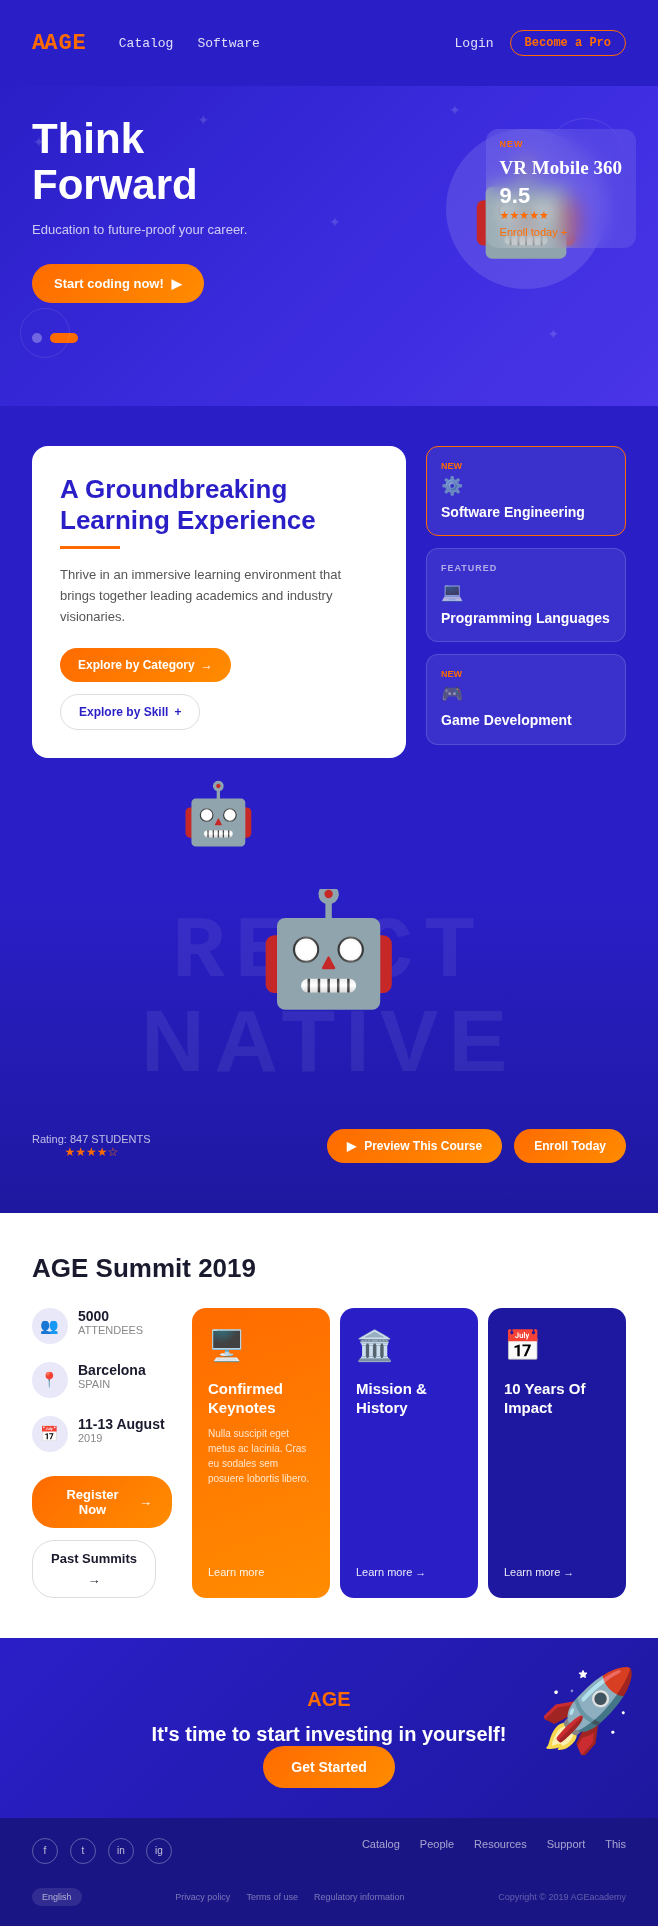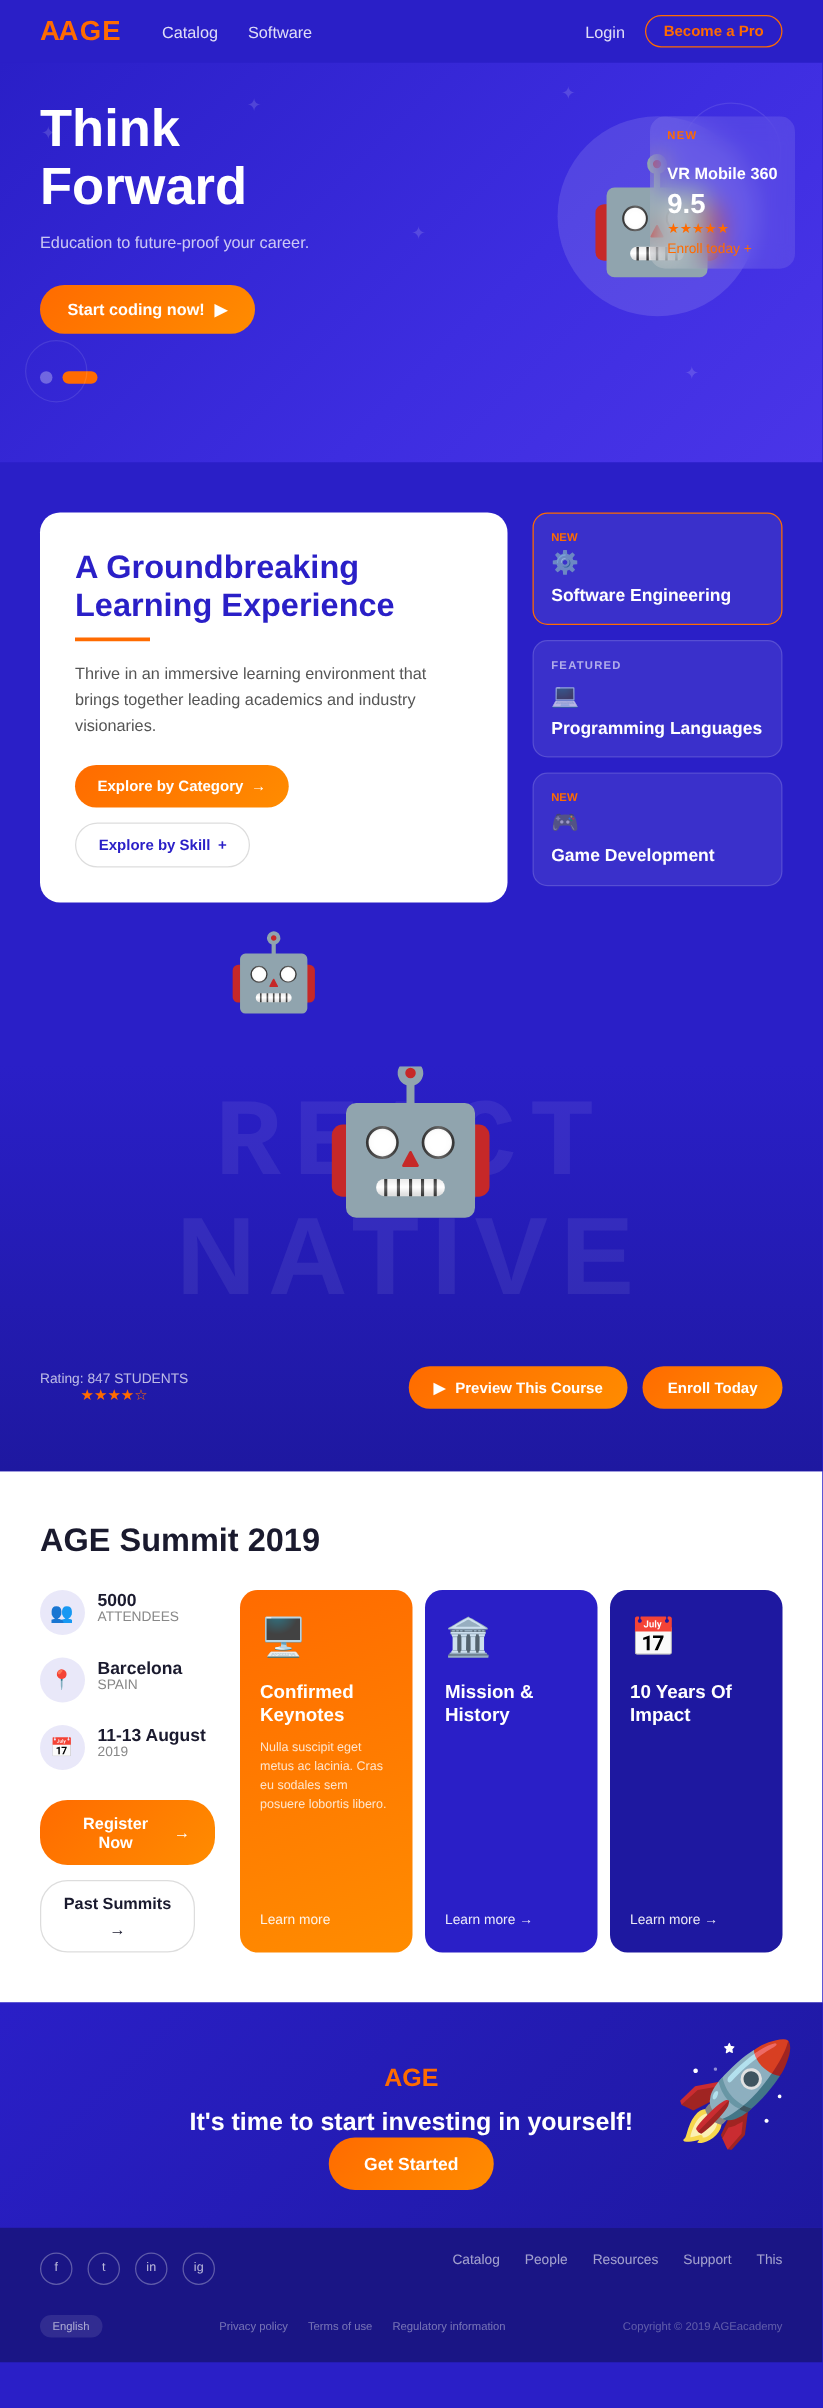--- a/index.html
+++ b/index.html
@@ -8,24 +8,25 @@
       background: #2a1fc7;
       color: #fff;
       width: 658px;
       overflow-x: hidden;
     }
 
     
     nav {
       display: flex;
       align-items: center;
-      padding: 12px 32px;
+      padding: 30px 32px;
       background: #2a1fc7;
       position: relative;
       z-index: 10;
+      font-family: Liberation Mono, monospace;
     }
     .nav-logo {
       font-size: 22px;
       font-weight: 900;
       color: #fff;
       letter-spacing: 1px;
       margin-right: 32px;
     }
     .nav-logo span { color: #ff6b00; }
     .nav-links { display: flex; gap: 24px; flex: 1; }
@@ -114,24 +115,25 @@
       backdrop-filter: blur(10px);
     }
     .hero-card-new {
       font-size: 9px;
       color: #ff6b00;
       text-transform: uppercase;
       font-weight: 700;
       letter-spacing: 1px;
     }
     .hero-card-title {
-      font-size: 13px;
+      font-size: 19px;
       font-weight: 700;
       color: #fff;
-      margin-top: 18px;
+      margin-top: 8px;
+      font-family: Liberation Serif, serif;
     }
     .hero-card-rating {
       font-size: 22px;
       font-weight: 900;
       color: #fff;
       margin-top: 4px;
     }
     .stars { color: #ff6b00; font-size: 11px; }
     .hero-card-enroll {
       font-size: 11px;

